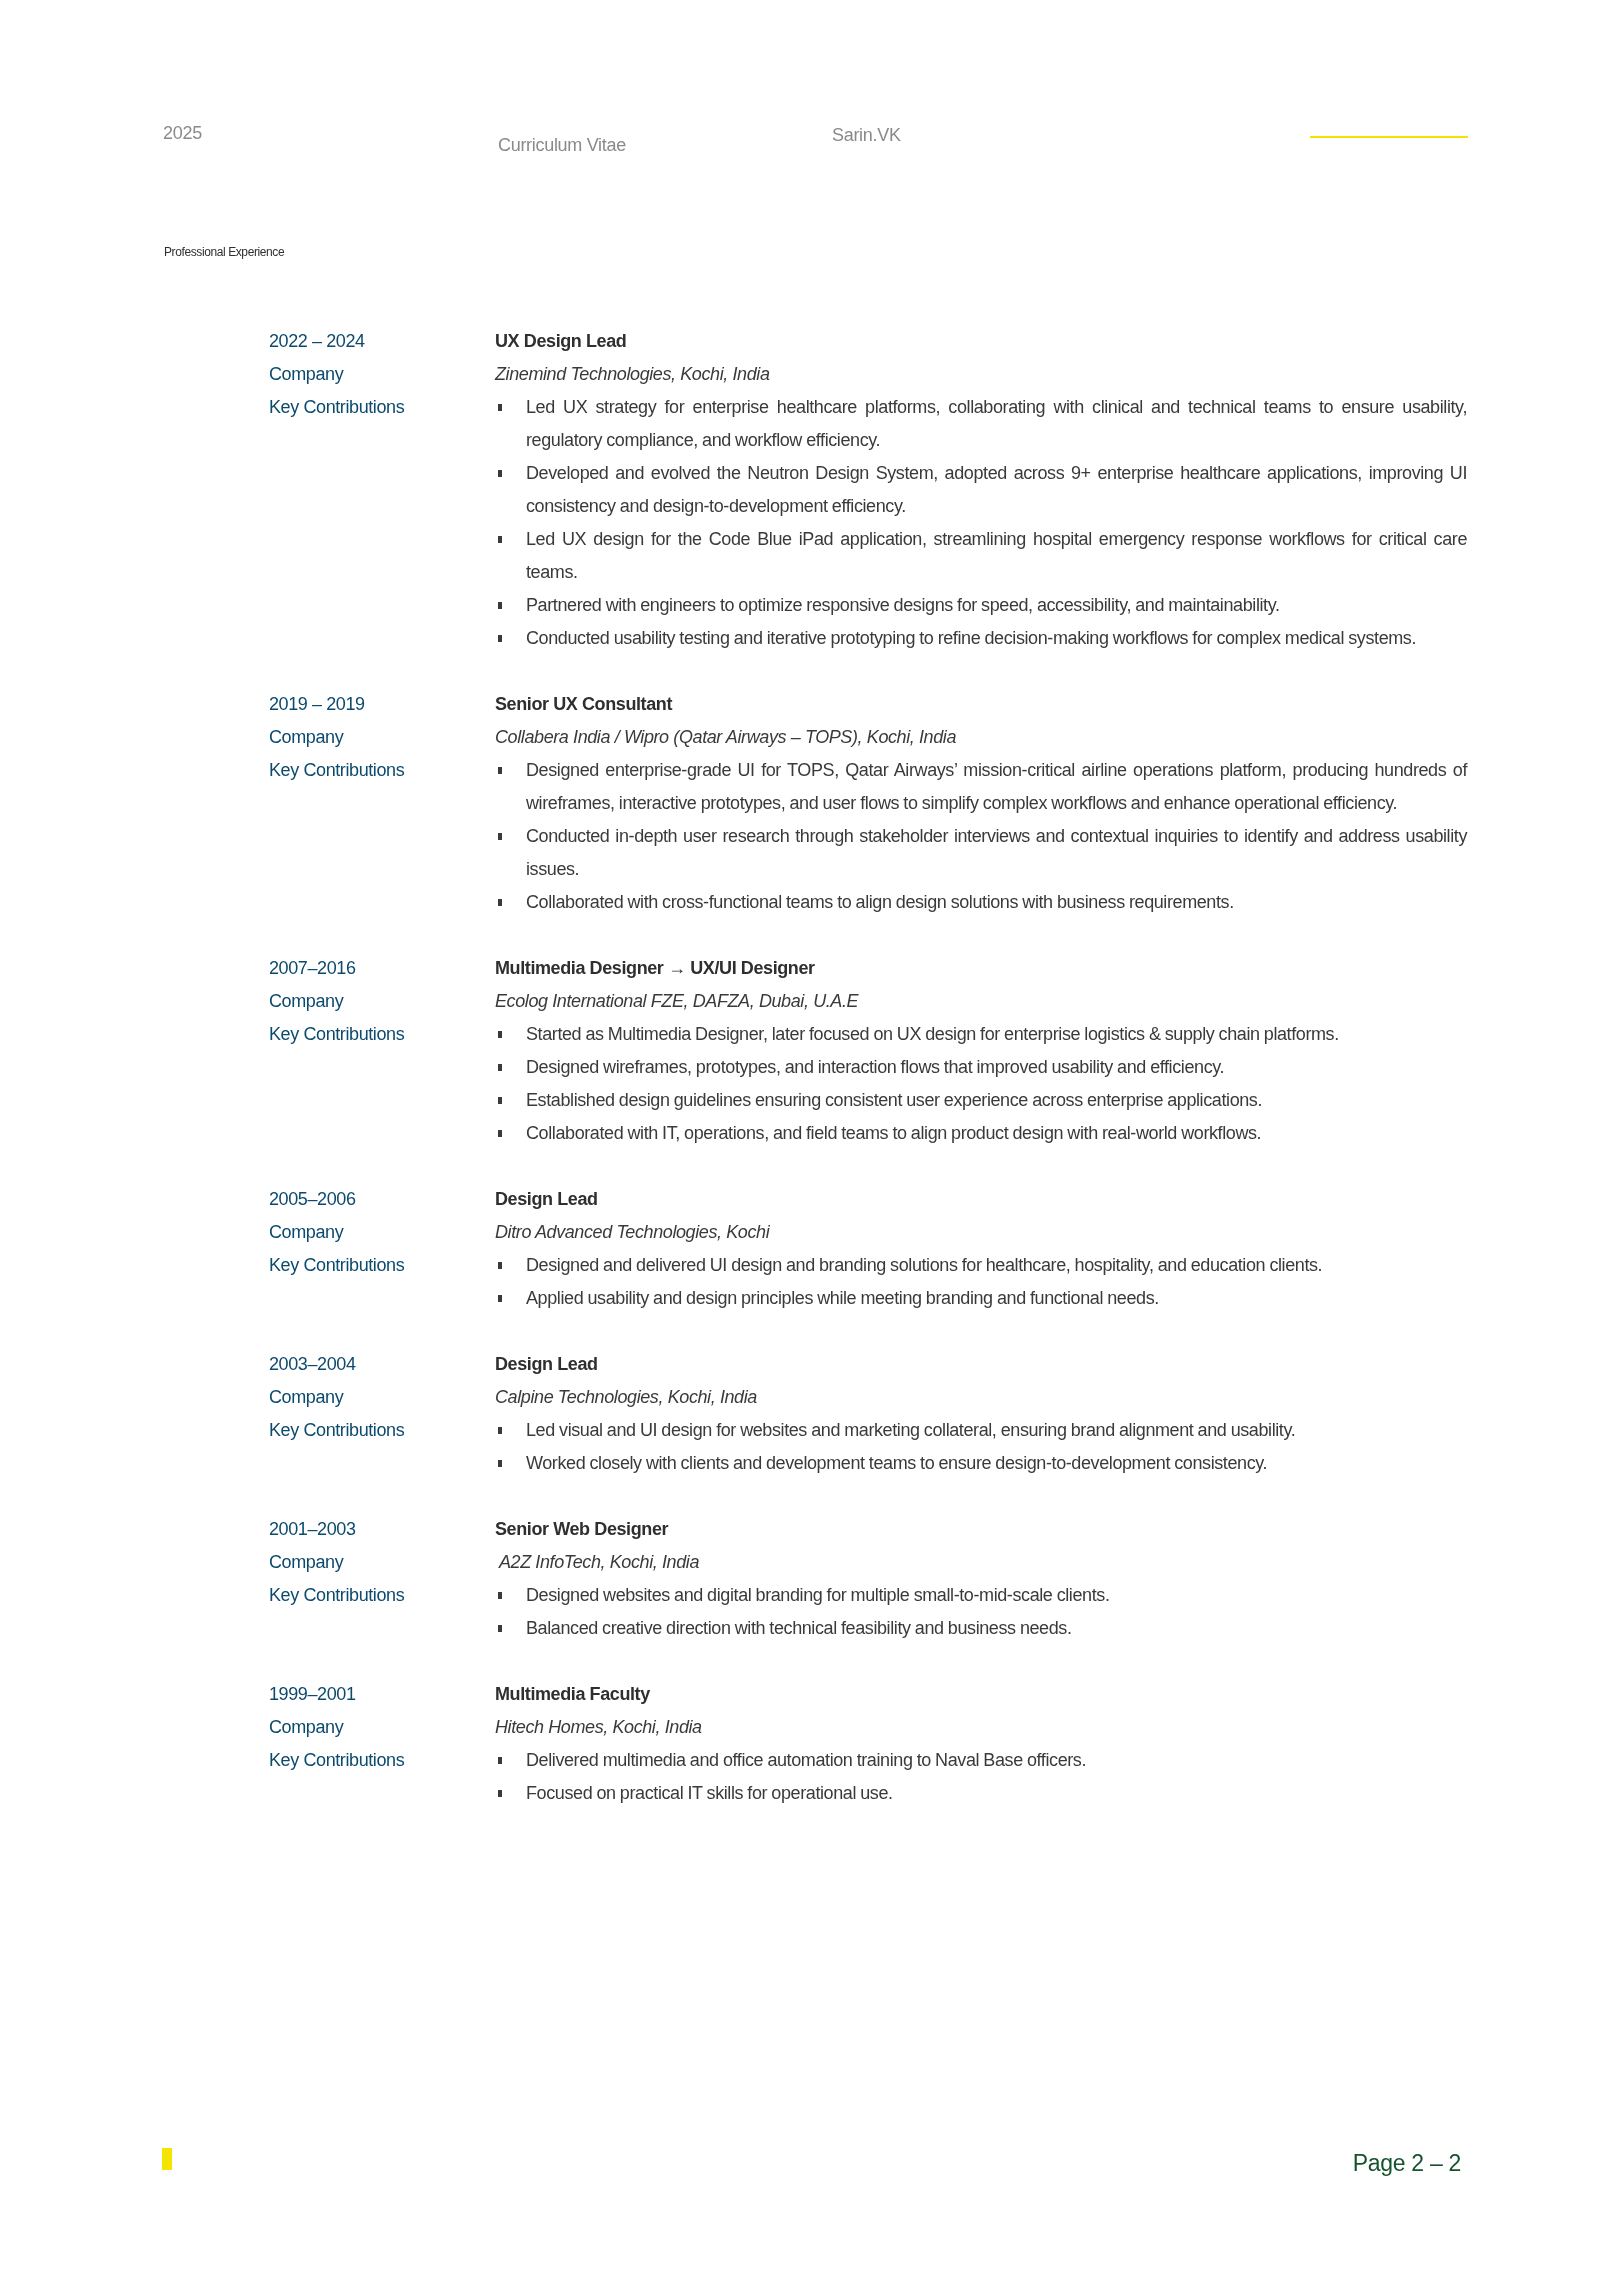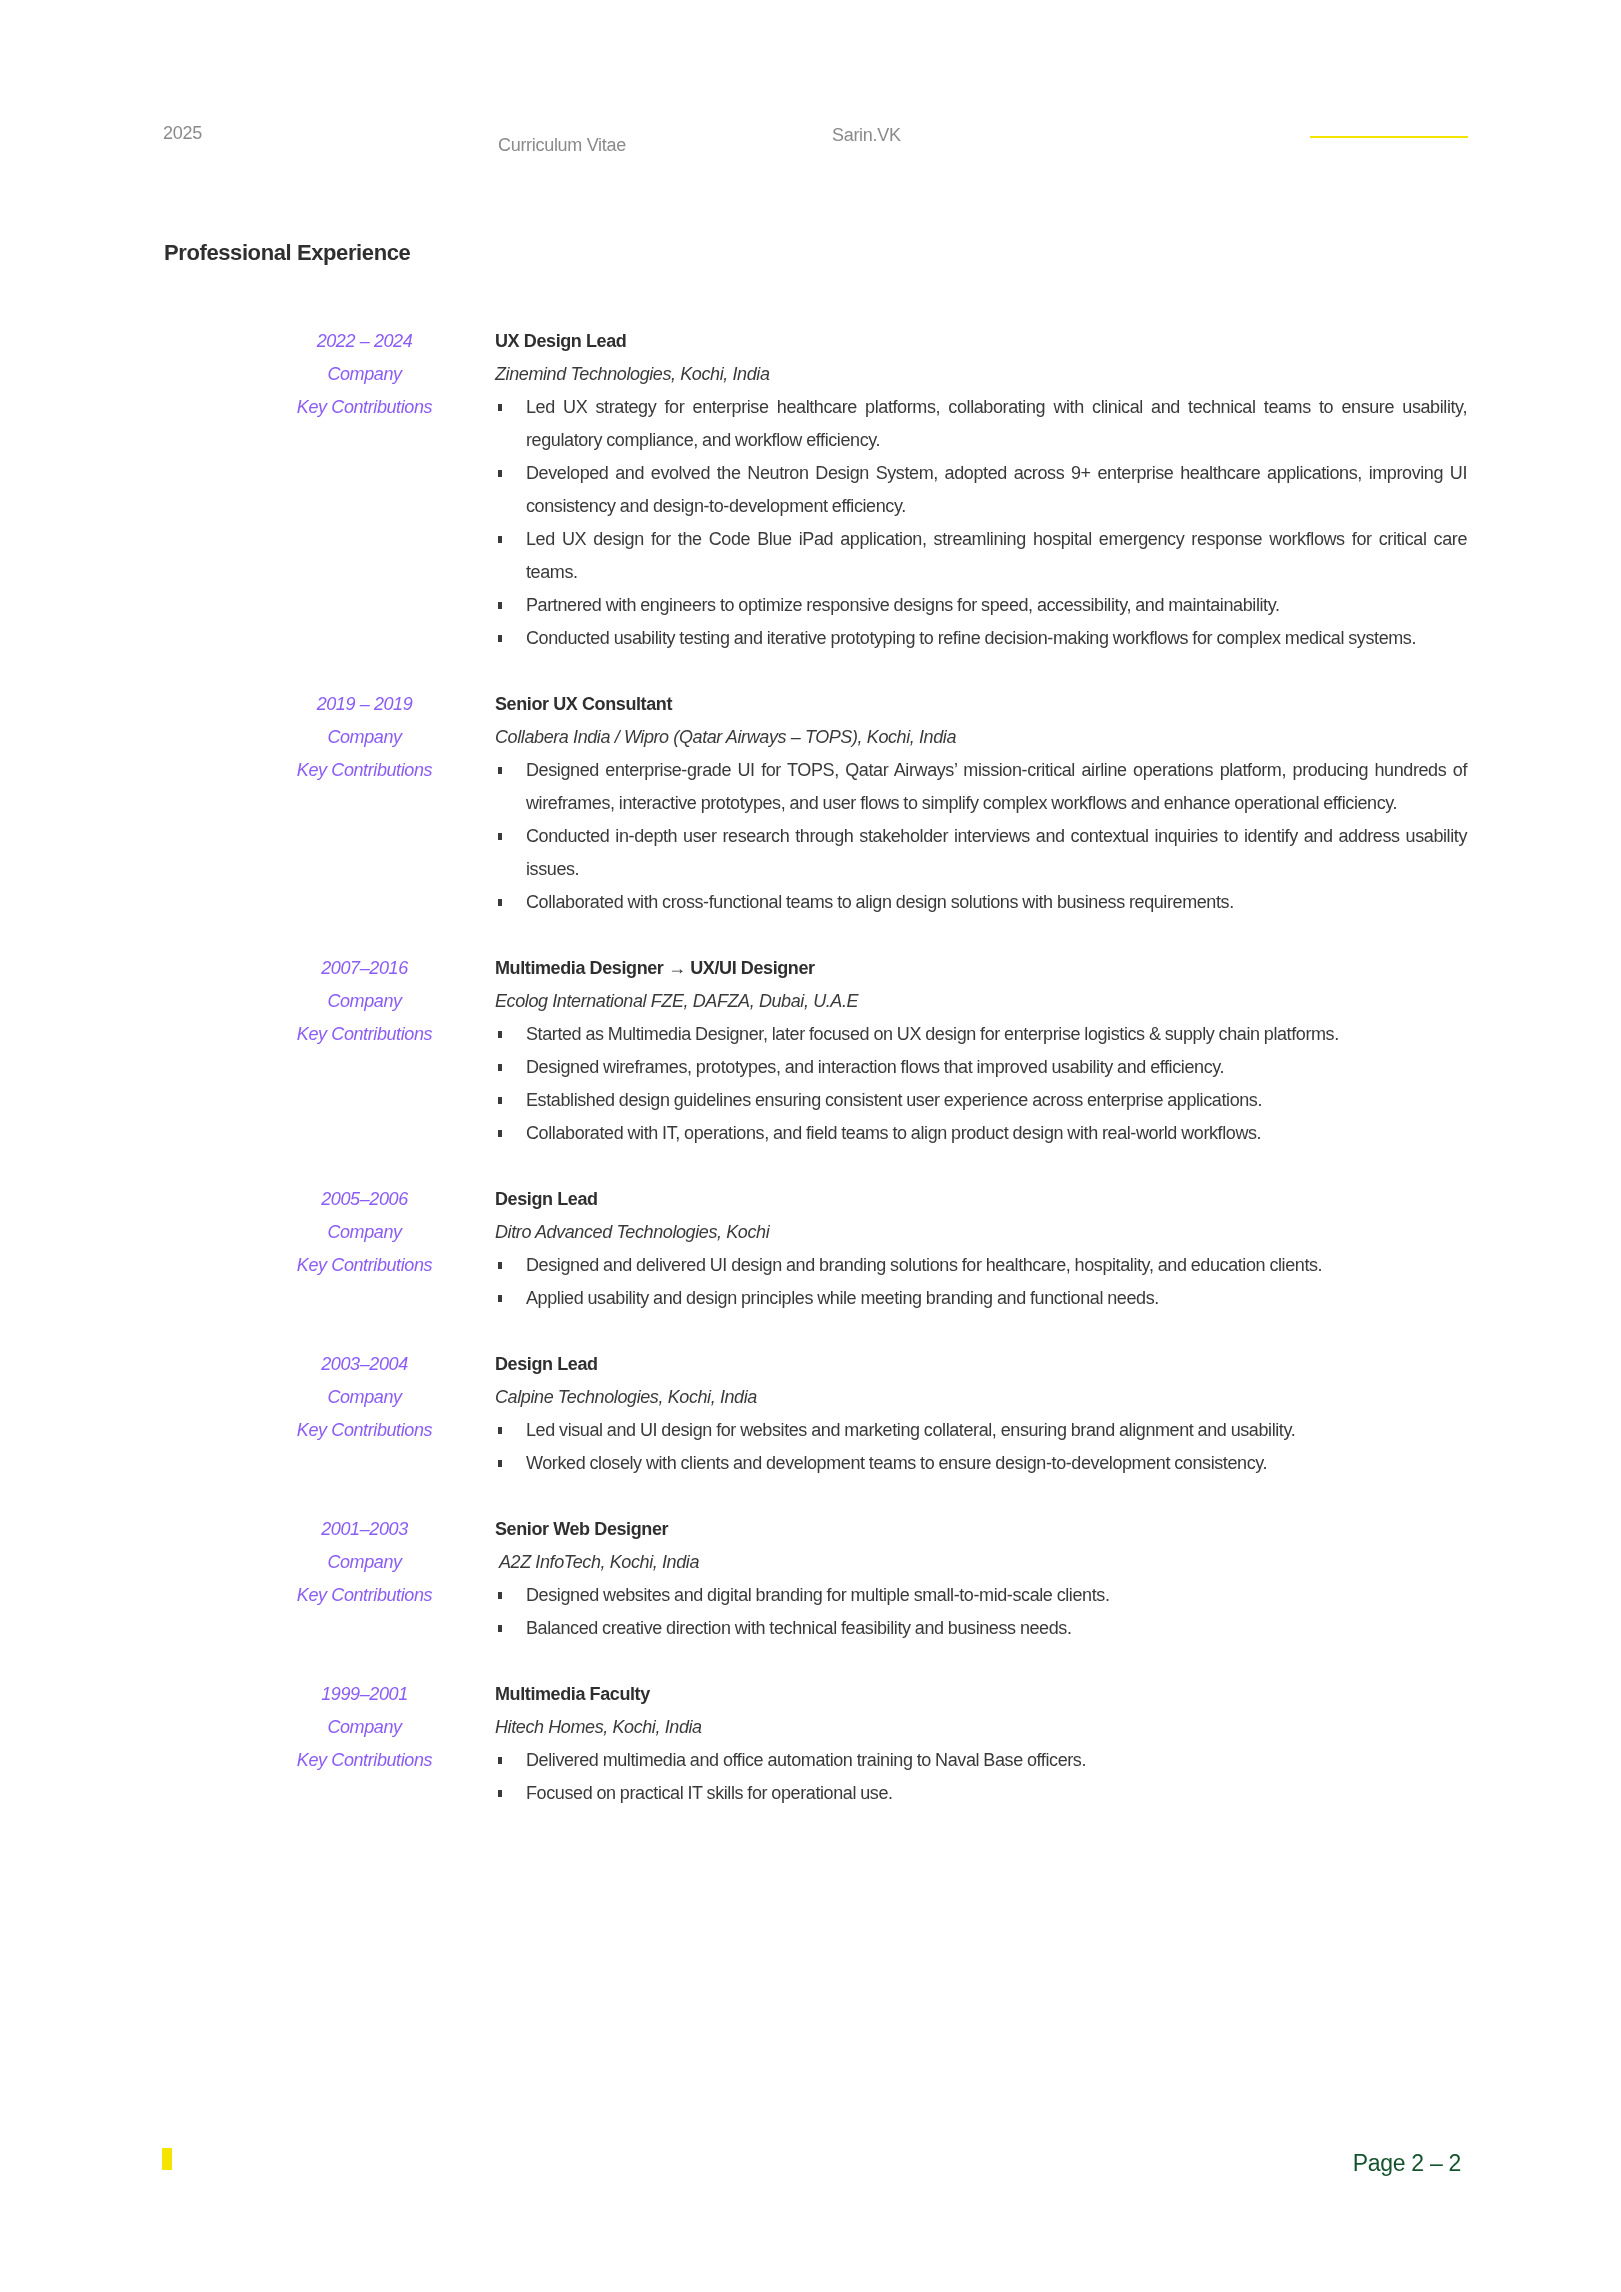--- a/index.html
+++ b/index.html
@@ -38,22 +38,22 @@
       left: 1310px;
       top: 136px;
       width: 158px;
       height: 1.8px;
       background: #f4e400;
     }
     .section-title {
       position: absolute;
       left: 164px;
       top: 241px;
-      font-size: 22px;
-      font-weight: bold;
+      font-size: 12px;
+      font-weight: normal;
       color: #2f2f2f;
       letter-spacing: -0.4px;
       line-height: 23px;
       white-space: nowrap;
     }
     .experience-list {
       position: absolute;
       left: 0;
       top: 325px;
       width: 1622px;
@@ -65,25 +65,24 @@
       line-height: 33px;
     }
     .row {
       position: relative;
       min-height: 33px;
     }
     .label {
       position: absolute;
       left: 269px;
       width: 191px;
-      text-align: center;
-      color: #8b5cf6;
-      letter-spacing: -0.4px;
-      white-space: nowrap;
-      font-style: italic;
+      text-align: left;
+      color: #0c4a6e;
+      letter-spacing: -0.4px;
+      white-space: nowrap;
     }
     .value {
       margin-left: 495px;
       width: 972px;
     }
     .job-title {
       font-weight: bold;
       color: #2f2f2f;
       letter-spacing: -0.4px;
       white-space: nowrap;

